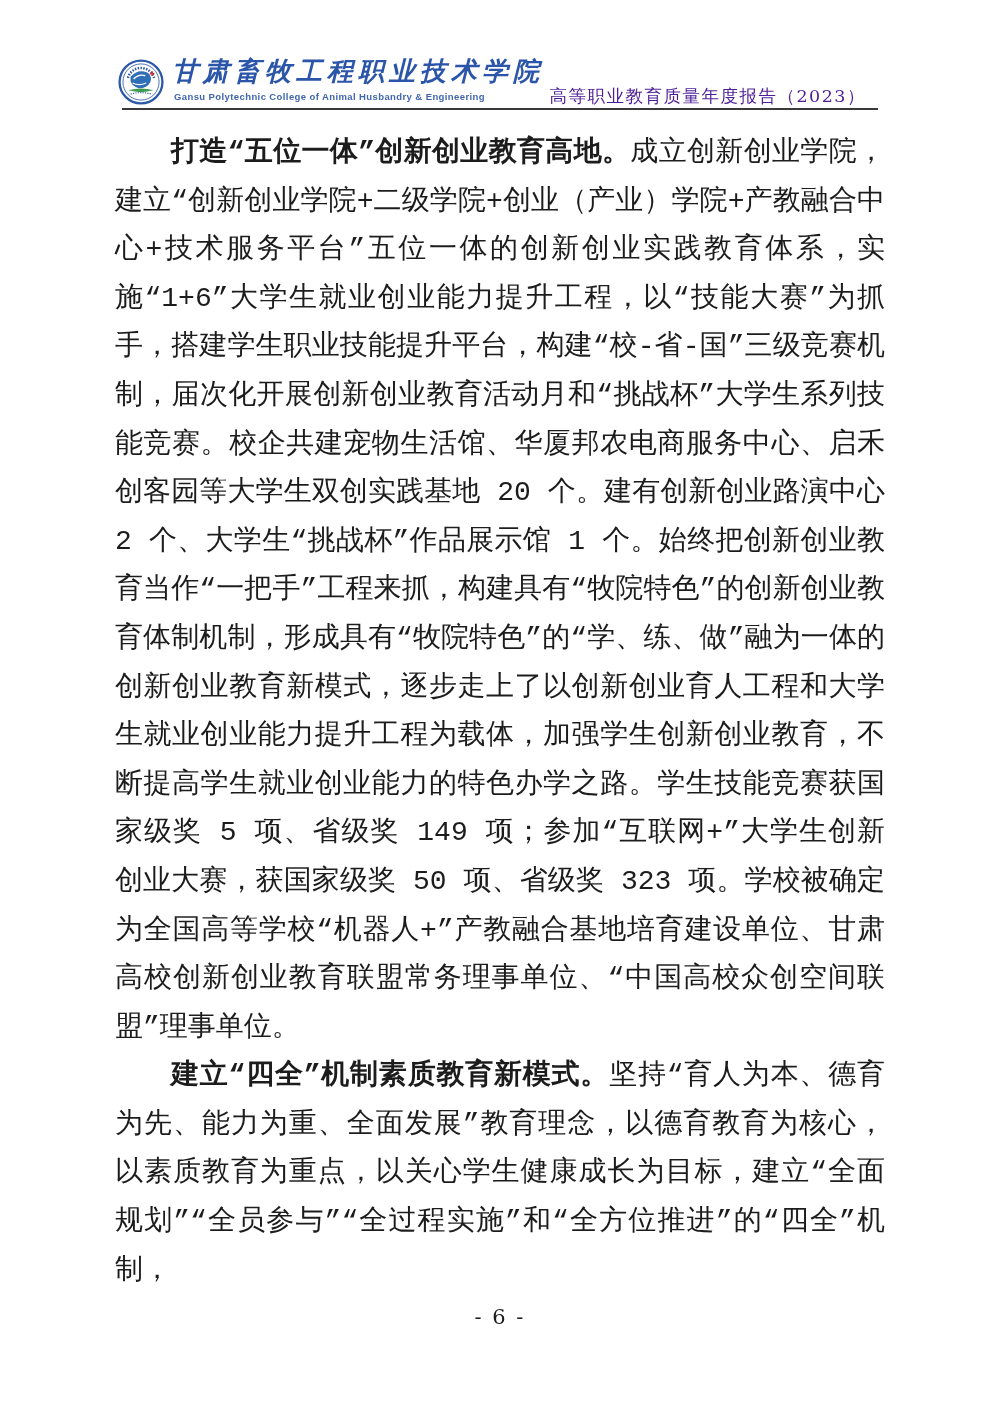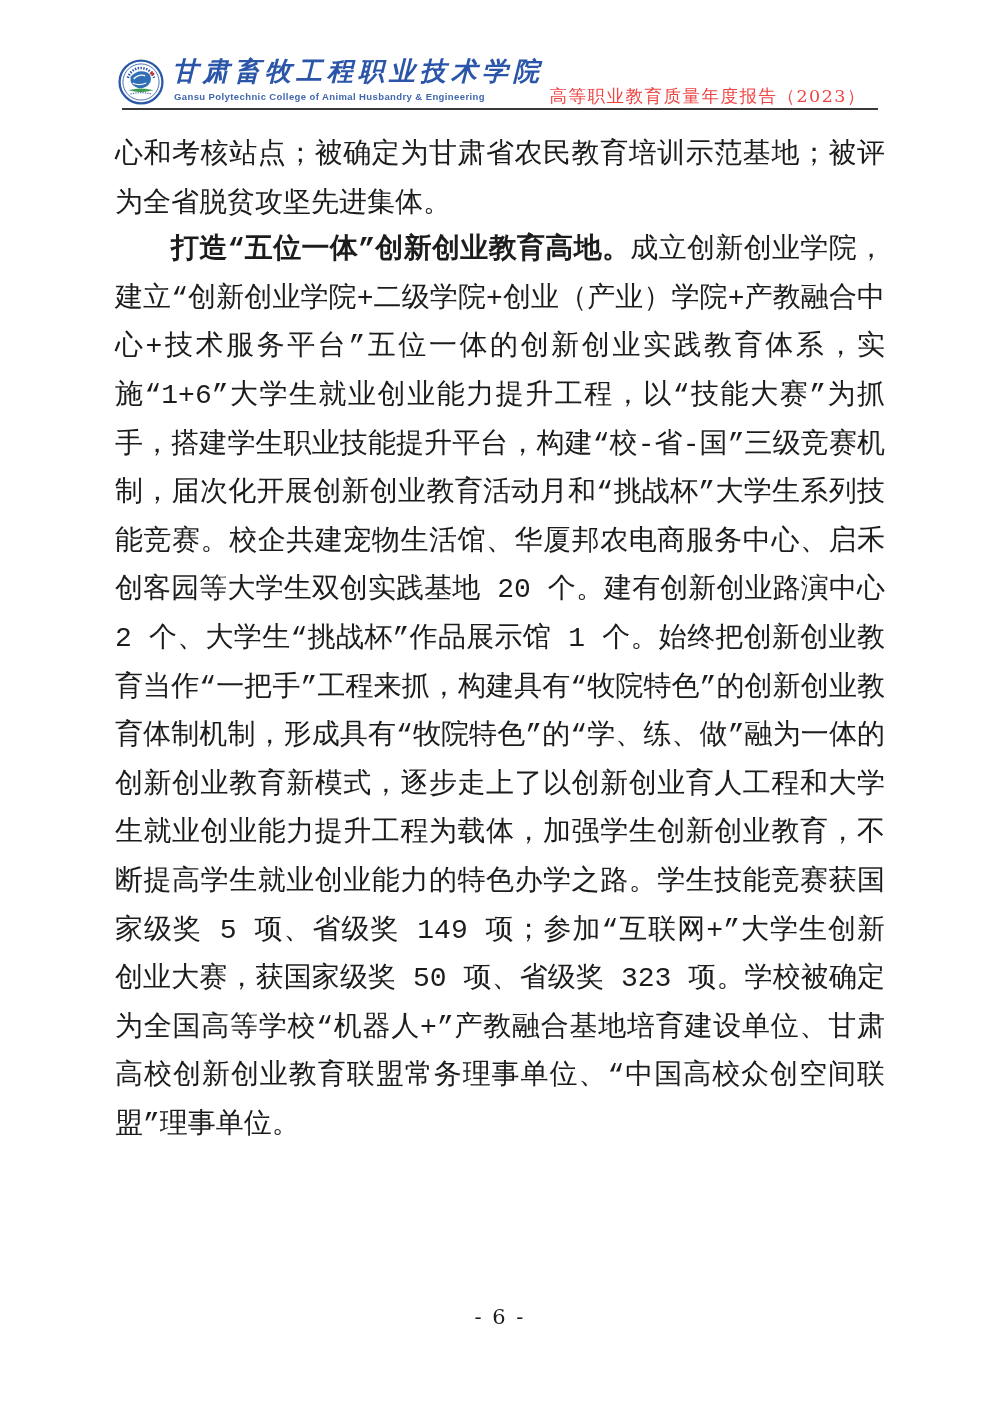--- a/index.html
+++ b/index.html
@@ -30,21 +30,21 @@
     font-size: 9.5px; font-weight: 600;
     letter-spacing: 0.4px;
     color: #4066ae;
     font-family: "Liberation Sans", "DejaVu Sans", sans-serif;
     white-space: nowrap;
     text-align: center;
   }
   .report-title {
     position: absolute; top: 84px; right: 134px;
     font-size: 17.5px; letter-spacing: 1.5px;
-    color: #ef4444;
+    color: #4c1d95;
     white-space: nowrap;
   }
   .header-rule {
     position: absolute; left: 122px; top: 108px;
     width: 756px; height: 2px;
     background: #3a3a3a;
   }
 
   
   .doc-body {
@@ -94,22 +94,22 @@
       <path d="M12,33.5 Q22,31 32,33.5" fill="none" stroke="#2c58a8" stroke-width="1" stroke-dasharray="1.2,1.1"></path>
     </svg>
 
     <div class="college-zh">甘肃畜牧工程职业技术学院</div>
     <div class="college-en">Gansu Polytechnic College of Animal Husbandry &amp; Engineering</div>
     <div class="report-title">高等职业教育质量年度报告（2023）</div>
     <div class="header-rule"></div>
   </div>
 
   <div class="doc-body">
-    <p>
-      <span class="para-lead"></span><span>心和考核站点；被确定为甘肃省农民教育培训示范基地；被评为全省脱贫攻坚先进集体。</span>
+    <p class="indent">
+      <span class="para-lead">打造“五位一体”创新创业教育高地。</span><span>成立创新创业学院，建立“创新创业学院+二级学院+创业（产业）学院+产教融合中心+技术服务平台”五位一体的创新创业实践教育体系，实施“1+6”大学生就业创业能力提升工程，以“技能大赛”为抓手，搭建学生职业技能提升平台，构建“校-省-国”三级竞赛机制，届次化开展创新创业教育活动月和“挑战杯”大学生系列技能竞赛。校企共建宠物生活馆、华厦邦农电商服务中心、启禾创客园等大学生双创实践基地 20 个。建有创新创业路演中心 2 个、大学生“挑战杯”作品展示馆 1 个。始终把创新创业教育当作“一把手”工程来抓，构建具有“牧院特色”的创新创业教育体制机制，形成具有“牧院特色”的“学、练、做”融为一体的创新创业教育新模式，逐步走上了以创新创业育人工程和大学生就业创业能力提升工程为载体，加强学生创新创业教育，不断提高学生就业创业能力的特色办学之路。学生技能竞赛获国家级奖 5 项、省级奖 149 项；参加“互联网+”大学生创新创业大赛，获国家级奖 50 项、省级奖 323 项。学校被确定为全国高等学校“机器人+”产教融合基地培育建设单位、甘肃高校创新创业教育联盟常务理事单位、“中国高校众创空间联盟”理事单位。</span>
     </p>
     <p class="indent">
-      <span class="para-lead">打造“五位一体”创新创业教育高地。</span><span>成立创新创业学院，建立“创新创业学院+二级学院+创业（产业）学院+产教融合中心+技术服务平台”五位一体的创新创业实践教育体系，实施“1+6”大学生就业创业能力提升工程，以“技能大赛”为抓手，搭建学生职业技能提升平台，构建“校-省-国”三级竞赛机制，届次化开展创新创业教育活动月和“挑战杯”大学生系列技能竞赛。校企共建宠物生活馆、华厦邦农电商服务中心、启禾创客园等大学生双创实践基地 20 个。建有创新创业路演中心 2 个、大学生“挑战杯”作品展示馆 1 个。始终把创新创业教育当作“一把手”工程来抓，构建具有“牧院特色”的创新创业教育体制机制，形成具有“牧院特色”的“学、练、做”融为一体的创新创业教育新模式，逐步走上了以创新创业育人工程和大学生就业创业能力提升工程为载体，加强学生创新创业教育，不断提高学生就业创业能力的特色办学之路。学生技能竞赛获国家级奖 5 项、省级奖 149 项；参加“互联网+”大学生创新创业大赛，获国家级奖 50 项、省级奖 323 项。学校被确定为全国高等学校“机器人+”产教融合基地培育建设单位、甘肃高校创新创业教育联盟常务理事单位、“中国高校众创空间联盟”理事单位。</span>
+      <span class="para-lead">建立“四全”机制素质教育新模式。</span><span>坚持“育人为本、德育为先、能力为重、全面发展”教育理念，以德育教育为核心，以素质教育为重点，以关心学生健康成长为目标，建立“全面规划”“全员参与”“全过程实施”和“全方位推进”的“四全”机制，</span>
     </p>
   </div>
 
   <div class="page-number">- 6 -</div>
 </div>
 
 </body></html>

